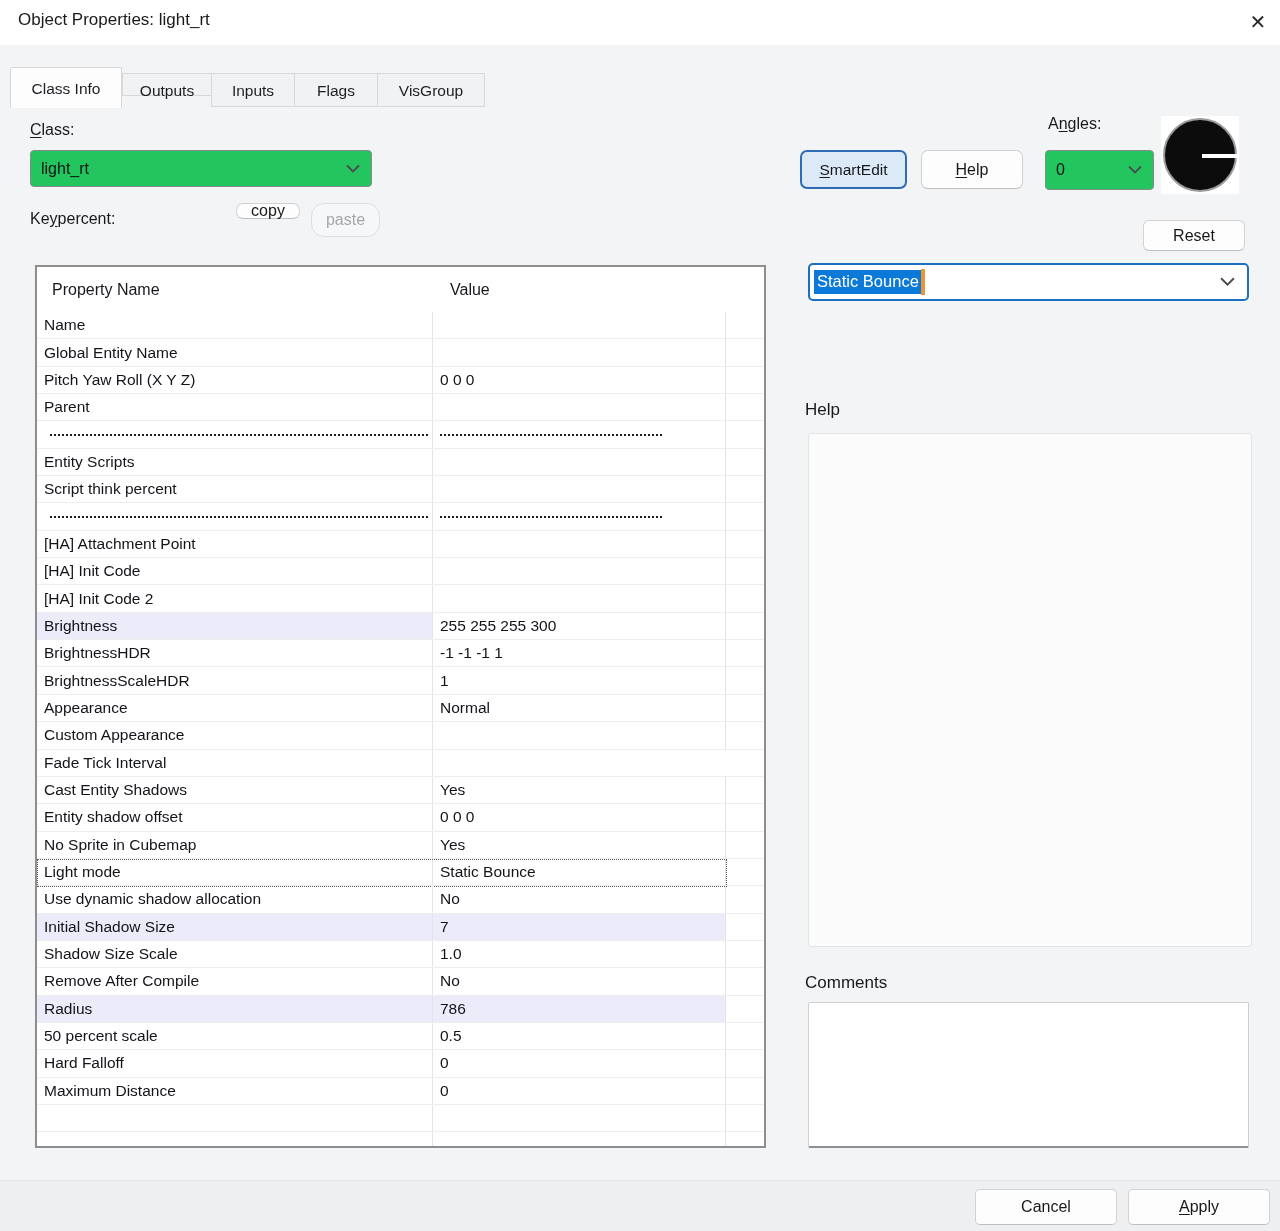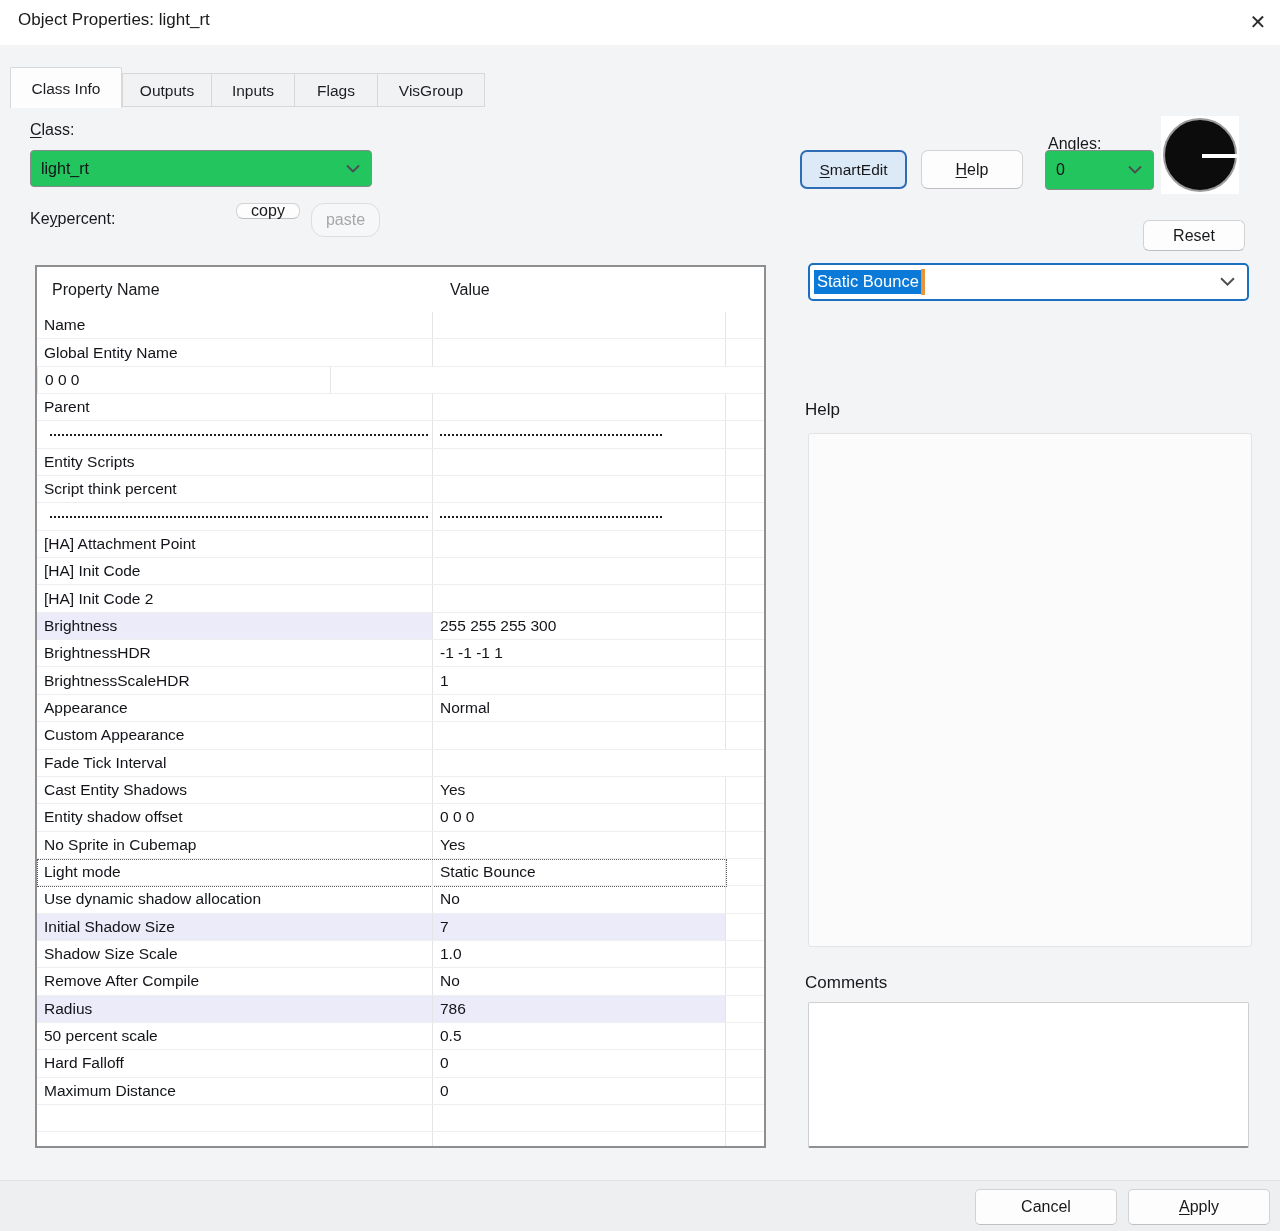--- a/index.html
+++ b/index.html
@@ -14,21 +14,21 @@
   .title { position:absolute; left:18px; top:10px; font-size:17px; color:#1a1a1a; }
   .close-btn { position:absolute; left:1242px; top:6px; width:32px; height:32px;
                display:flex; align-items:center; justify-content:center;
                font-size:20px; color:#2b2b2b; cursor:pointer; }
 
   
   .tab { position:absolute; text-align:center; font-size:15.5px; color:#1c1e22;
          background:#f1f2f4; border:1px solid #d7d8da; }
   .tab.active { left:10px; top:67px; width:112px; height:41px; line-height:41px;
                 background:#fdfdfe; border-bottom:none; z-index:2; border-radius:2px 2px 0 0; }
-  .tab.t1 { left:122px; top:73px; width:90px;  height:34px; line-height:33px; }
+  .tab.t1 { left:122px; top:73px; width:90px;  height:23px; line-height:33px; }
   .tab.t2 { left:211px; top:73px; width:84px;  height:34px; line-height:33px; }
   .tab.t3 { left:294px; top:73px; width:84px;  height:34px; line-height:33px; }
   .tab.t4 { left:377px; top:73px; width:108px; height:34px; line-height:33px; }
 
   .lbl { position:absolute; font-size:16px; color:#17191d; }
   .u { text-decoration:underline; text-underline-offset:2px; }
 
   
   .combo { position:absolute; background:#22c55e; border:1px solid #898a8c; border-radius:4px;
            display:flex; align-items:center; padding-left:10px; font-size:16px; color:#121316; }
@@ -136,21 +136,21 @@
   <div class="btn btn-copy">copy</div>
   <div class="btn btn-paste">paste</div>
 
   <div class="btn btn-smartedit">
       <span><span></span><span class="u">S</span><span>martEdit</span></span>
     </div>
   <div class="btn btn-help">
       <span><span></span><span class="u">H</span><span>elp</span></span>
     </div>
 
-  <div class="lbl" style="left:1048px; top:135px;"><span>A</span><span class="u">n</span><span>gles:</span></div>
+  <div class="lbl" style="left:1048px; top:115px;"><span>A</span><span class="u">n</span><span>gles:</span></div>
 
   <div class="combo angles-combo">
     <span>0</span>
     <span class="chev">
       <svg class="chev-svg" width="14" height="9" viewBox="0 0 14 9">
           <polyline points="1,1 7,7 13,1" fill="none" stroke="#4a4c4f" stroke-width="1.8"></polyline>
         </svg>
     </span>
   </div>
 
@@ -183,20 +183,21 @@
           <div class="name">Name</div>
           <div class="val"></div>
           <div class="tail"></div>
         </div>
         <div class="trow">
           <div class="name">Global Entity Name</div>
           <div class="val"></div>
           <div class="tail"></div>
         </div>
         <div class="trow">
+          <div class="name">Pitch Yaw Roll (X Y Z)</div>
           <div class="val">0 0 0</div>
           <div class="tail"></div>
         </div>
         <div class="trow">
           <div class="name">Parent</div>
           <div class="val"></div>
           <div class="tail"></div>
         </div>
         <div class="trow">
           <div class="name">

